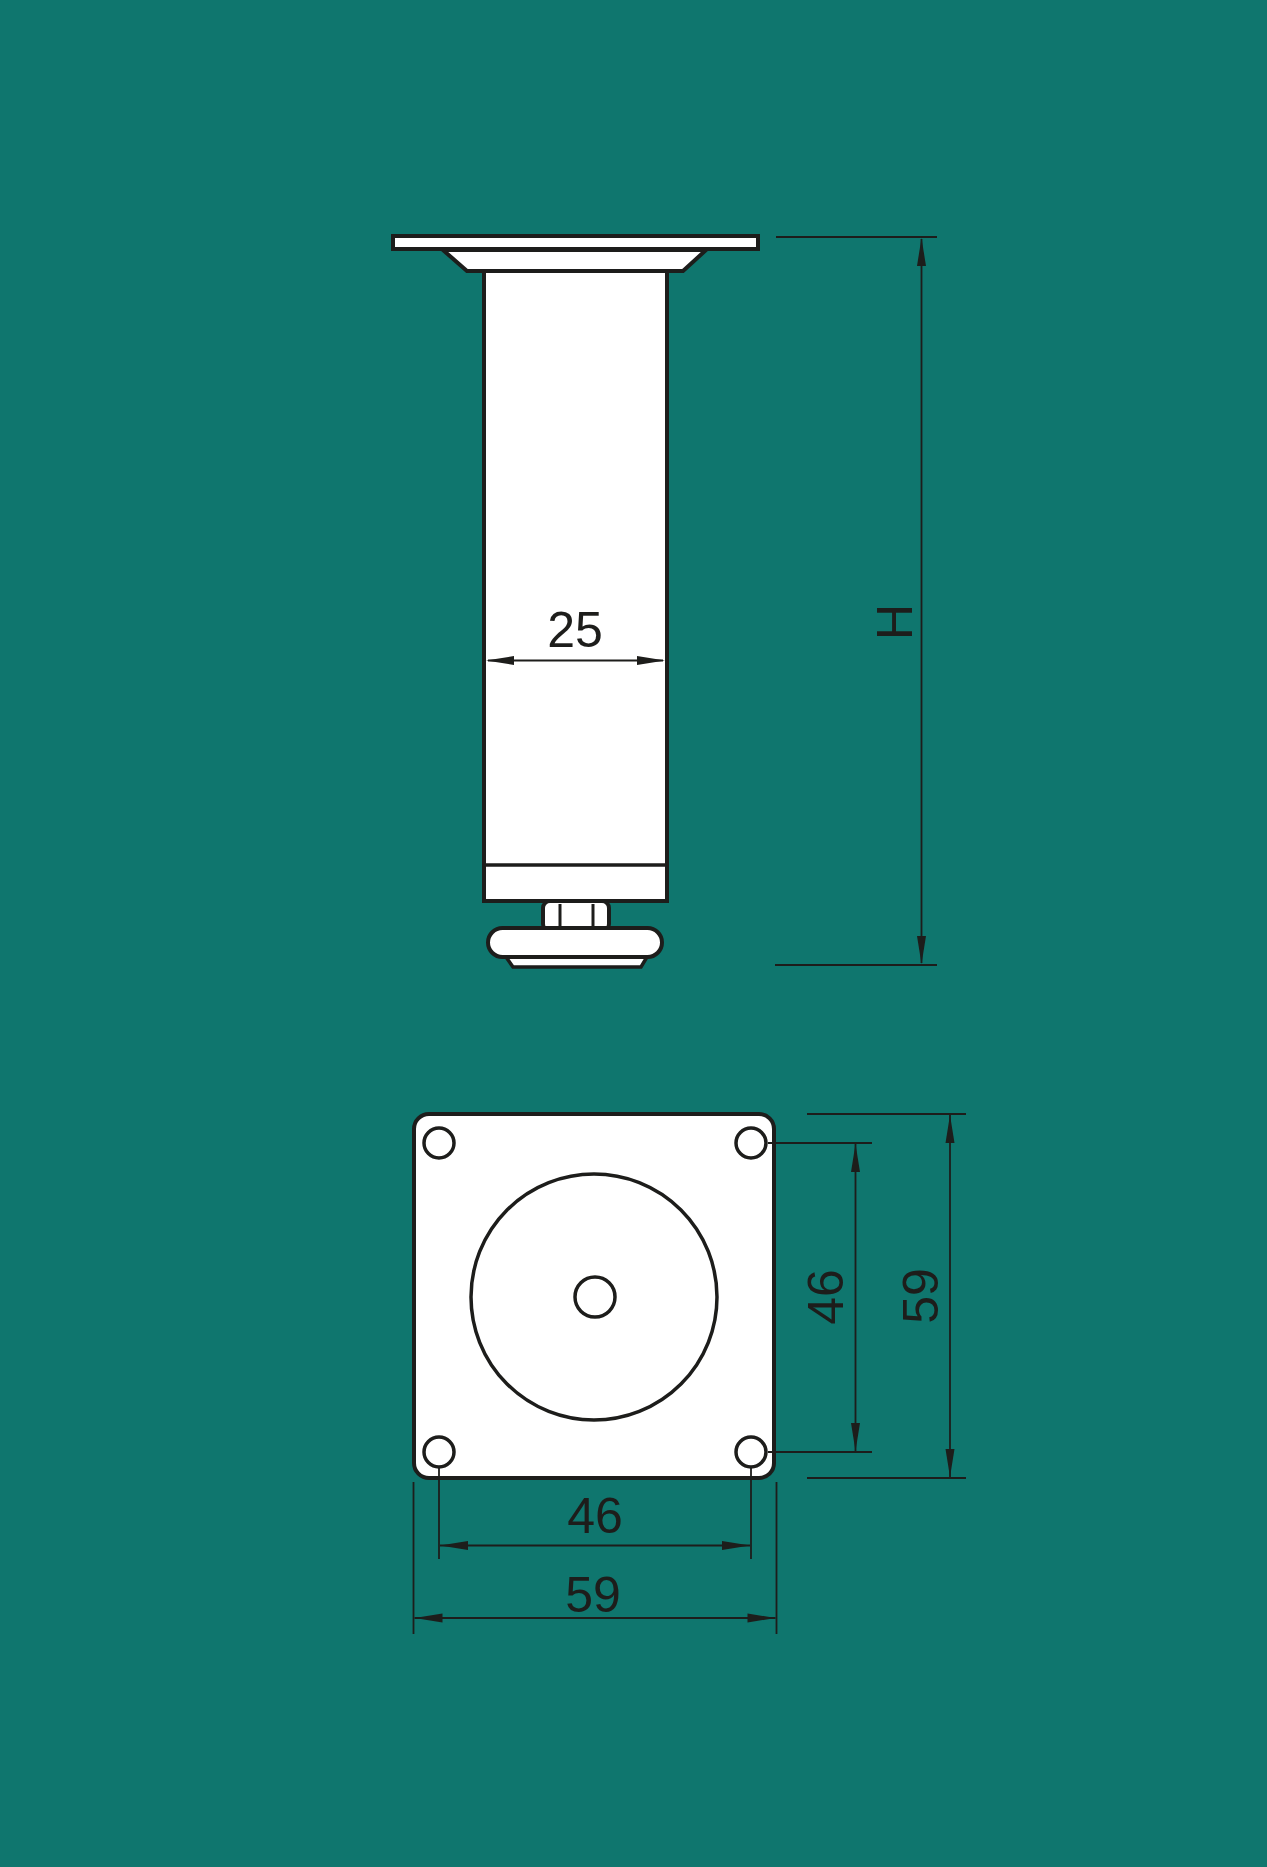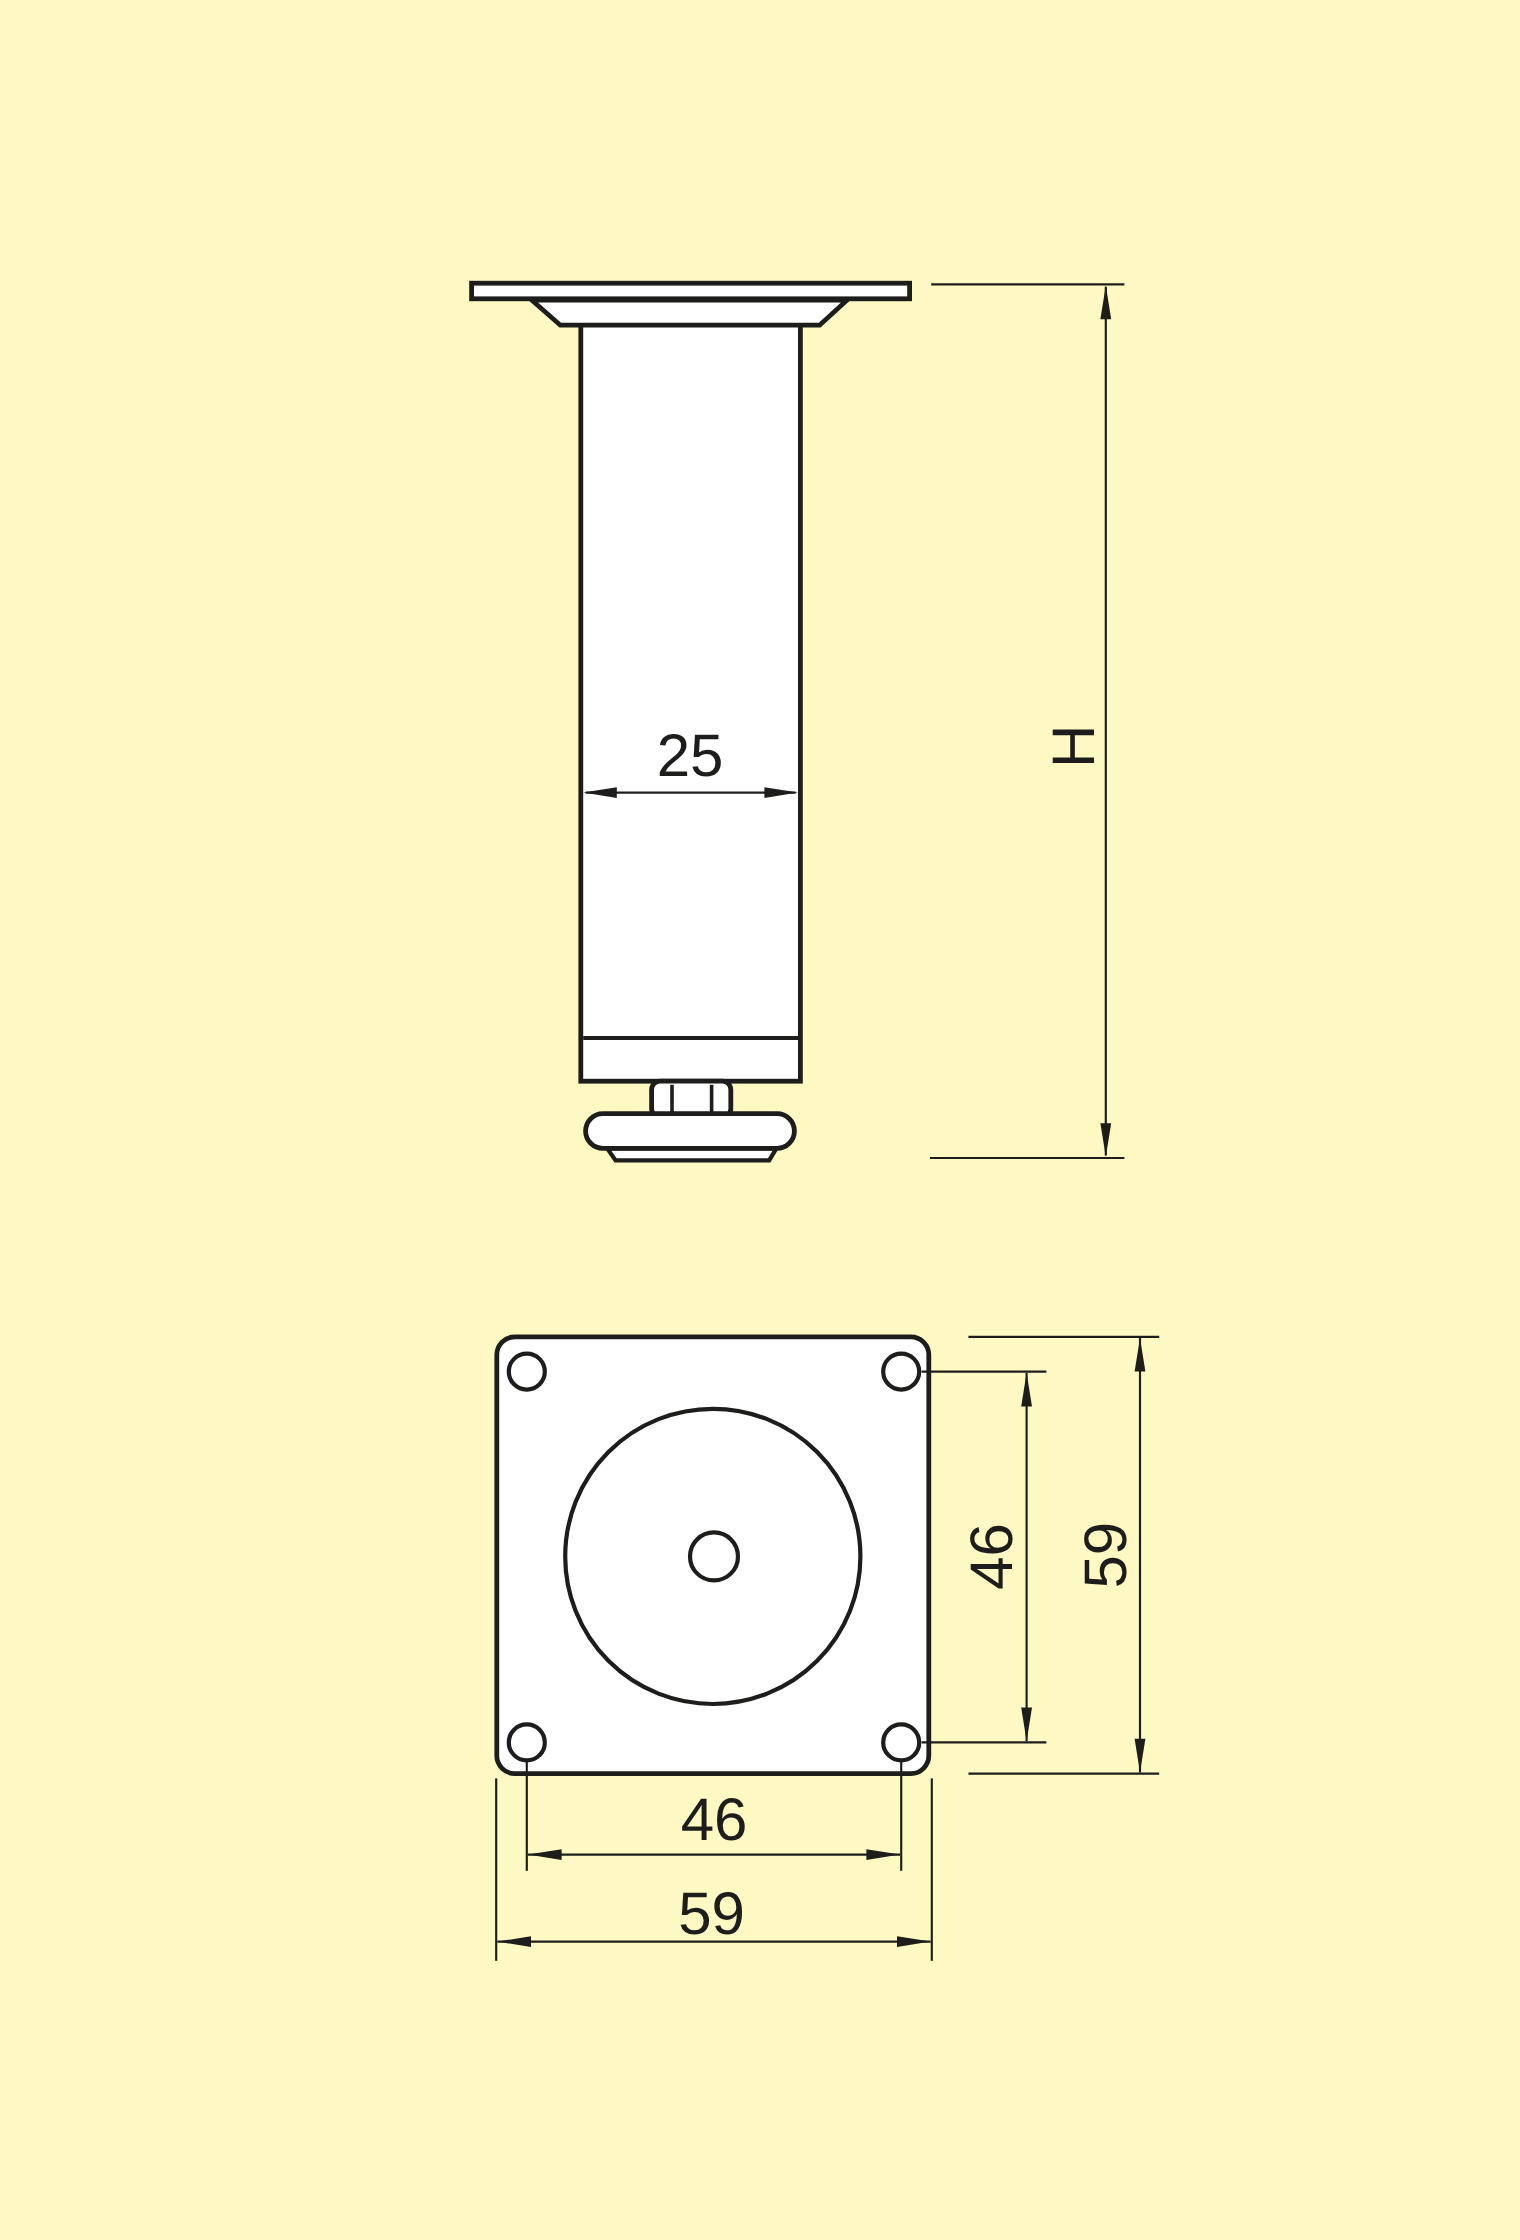--- a/index.html
+++ b/index.html
@@ -4,21 +4,21 @@
 <style>
   html, body {
     margin: 0;
     padding: 0;
     background: #ffffff;
   }
   .canvas {
     position: relative;
     width: 1267px;
     height: 1867px;
-    background: #fef9c3;
+    background: #0f766e;
     overflow: hidden;
   }
   svg { display: block; }
   
   .obj  { fill: #ffffff; stroke: #1d1d1b; stroke-width: 4;   stroke-linejoin: miter; }
   .obj3 { fill: #ffffff; stroke: #1d1d1b; stroke-width: 3.5; stroke-linejoin: miter; }
   .edge  { fill: none; stroke: #1d1d1b; stroke-width: 3.5; }
   .edge3 { fill: none; stroke: #1d1d1b; stroke-width: 3;   }
   
   .dim { fill: none; stroke: #1d1d1b; stroke-width: 1.8; }

